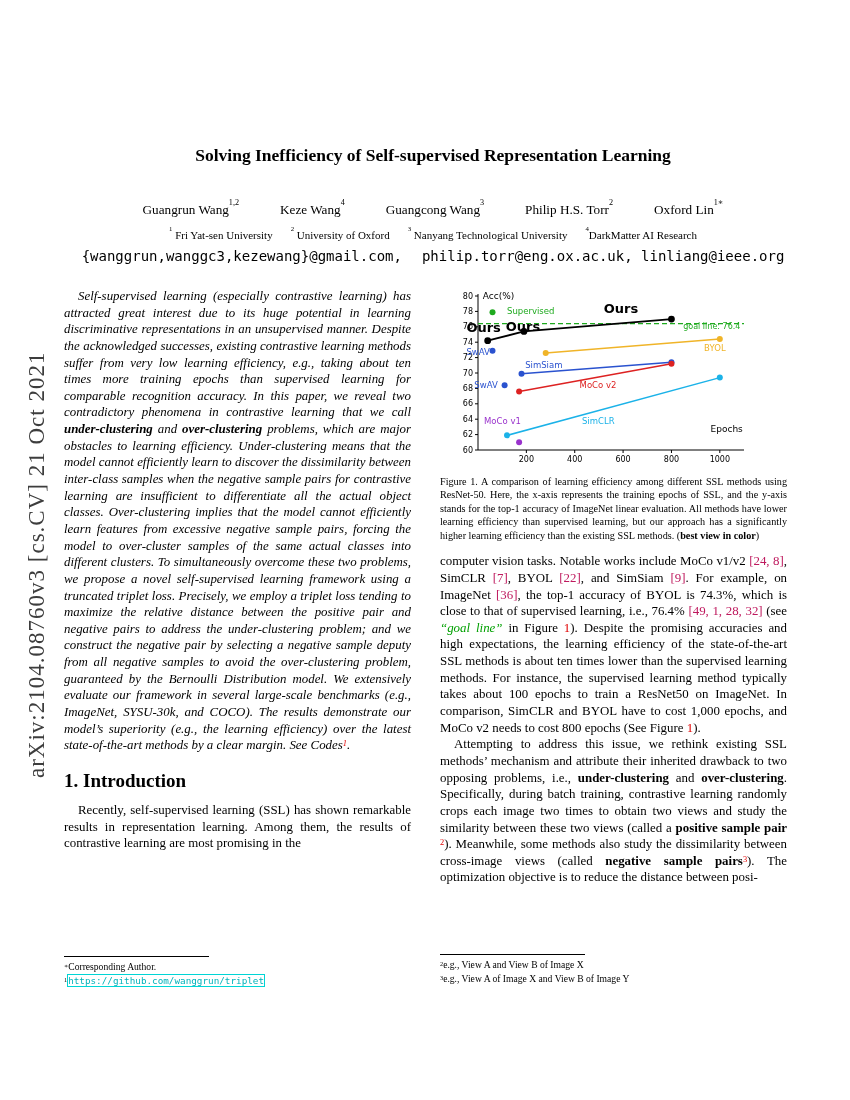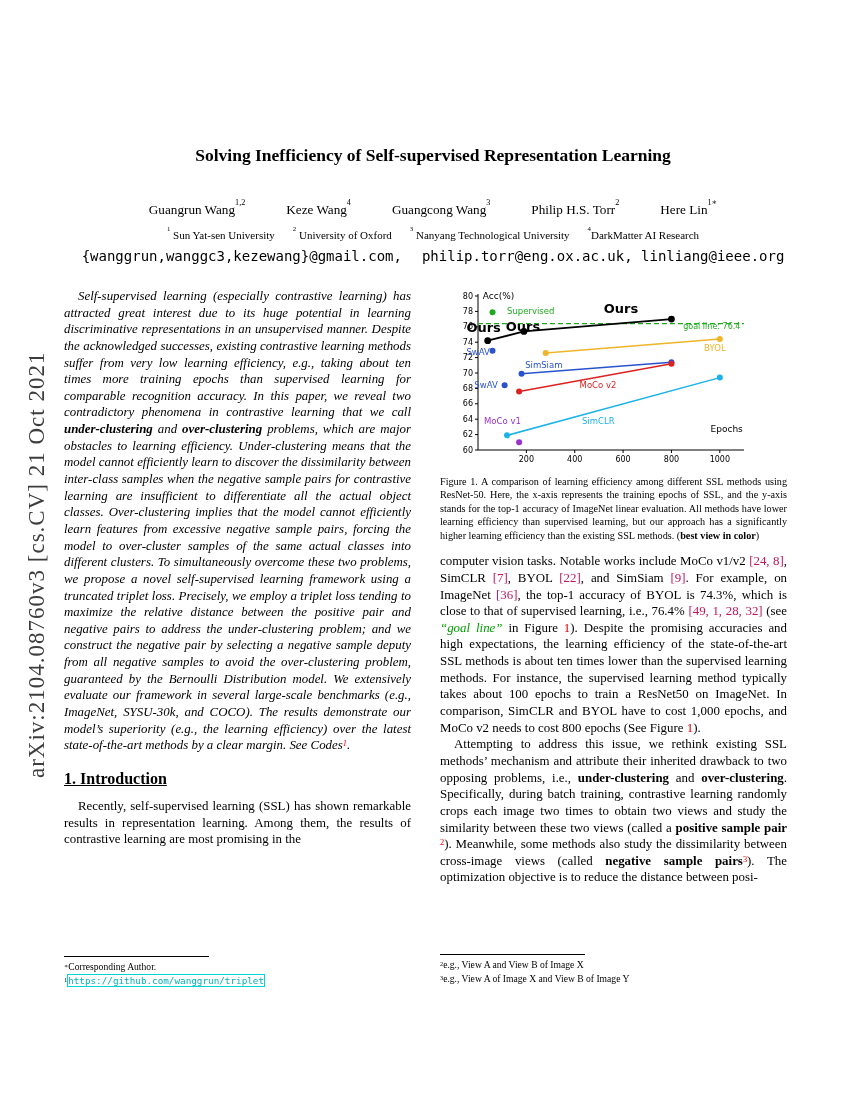--- a/index.html
+++ b/index.html
@@ -13,21 +13,21 @@
   .title{margin-top:145px;font-size:17.5px;font-weight:bold;}
   .authors{display:flex;justify-content:center;gap:41px;margin-top:36px;font-size:13.2px;}
   .affils{display:flex;justify-content:center;gap:18px;margin-top:11px;font-size:11px;}
   .emails{display:flex;justify-content:center;gap:20px;margin-top:7px;font-size:14px;
     font-family:"DejaVu Sans Mono","Liberation Mono",monospace;}
   sup.s{font-size:0.62em;position:relative;top:-0.45em;line-height:0;}
   
   .col-left{position:absolute;left:64px;top:288px;width:347px;}
   .col-right{position:absolute;left:440px;top:288px;width:347px;}
   .h-abstract{text-align:center;font-size:14px;font-weight:bold;margin:2px 0 16px 0;}
-  .h-intro{font-size:16px;font-weight:bold;margin:16px 0 10px 0;text-decoration:underline;}
+  .h-intro{font-size:19px;font-weight:bold;margin:16px 0 10px 0;}
   p.body-text{margin:0;font-size:12.9px;line-height:1.29;text-align:justify;}
   p.abstract-text{font-style:italic;}
   .indent{text-indent:14px;}
   
   .seg-b{font-weight:bold;}
   .seg-c{color:#be185d;}
   .seg-r{color:#e00000;}
   .seg-g{color:#00a000;font-style:italic;}
   .seg-s{font-size:0.65em;position:relative;top:-0.38em;line-height:0;}
   .seg-rs{color:#e00000;font-size:0.65em;position:relative;top:-0.38em;line-height:0;}
@@ -51,24 +51,24 @@
 
   <div class="arxiv-stamp">arXiv:2104.08760v3  [cs.CV]  21 Oct 2021</div>
 
   <div class="header">
     <div class="title">Solving Inefficiency of Self-supervised Representation Learning</div>
     <div class="authors">
       <span><span>Guangrun Wang</span><sup class="s">1,2</sup></span>
       <span><span>Keze Wang</span><sup class="s">4</sup></span>
       <span><span>Guangcong Wang</span><sup class="s">3</sup></span>
       <span><span>Philip H.S. Torr</span><sup class="s">2</sup></span>
-      <span><span>Here Lin</span><sup class="s">1∗</sup></span>
+      <span><span>Oxford Lin</span><sup class="s">1∗</sup></span>
     </div>
     <div class="affils">
-      <span><sup class="s">1</sup> <span>Sun Yat-sen University</span></span>
+      <span><sup class="s">1</sup> <span>Fri Yat-sen University</span></span>
       <span><sup class="s">2</sup> <span>University of Oxford</span></span>
       <span><sup class="s">3</sup> <span>Nanyang Technological University</span></span>
       <span><sup class="s">4</sup><span>DarkMatter AI Research</span></span>
     </div>
     <div class="emails">
       <span>{wanggrun,wanggc3,kezewang}@gmail.com,</span>
       <span>philip.torr@eng.ox.ac.uk, linliang@ieee.org</span>
     </div>
   </div>
 

